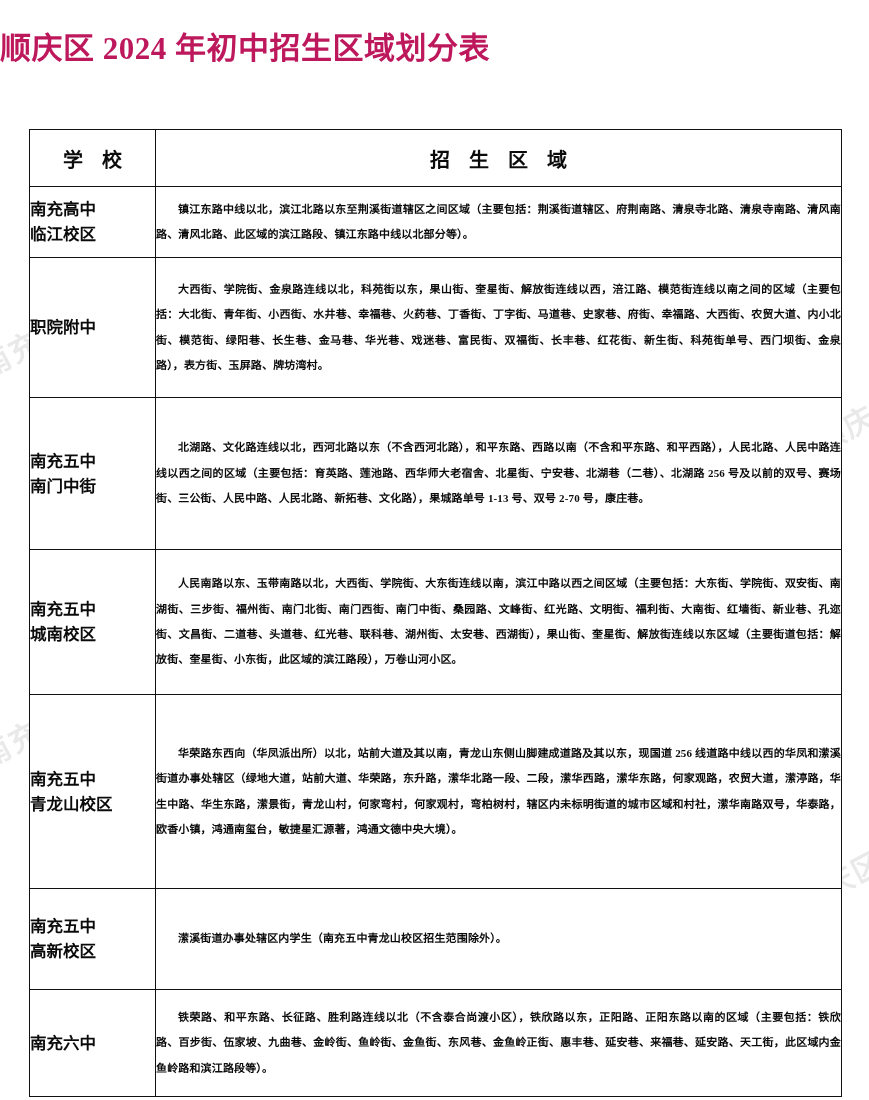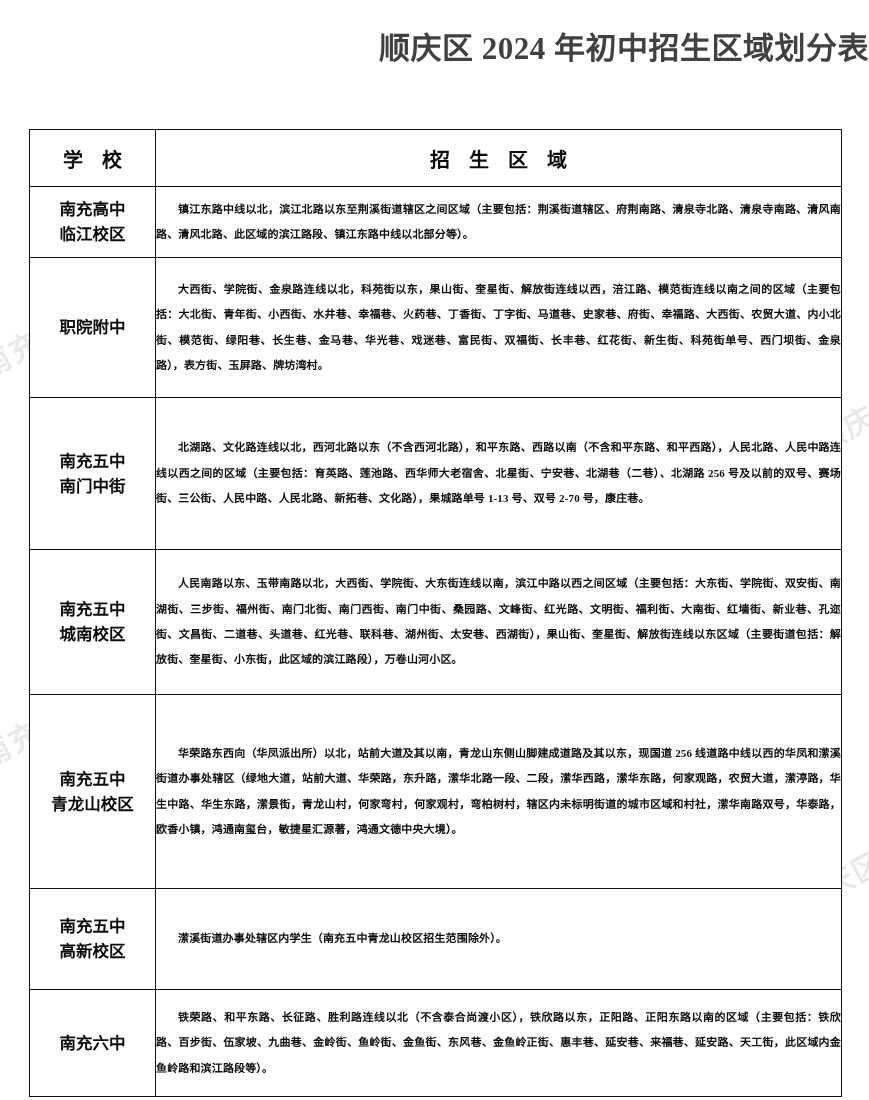--- a/index.html
+++ b/index.html
@@ -33,26 +33,26 @@
     white-space: nowrap;
     letter-spacing: 2px;
     font-weight: 700;
   }
 
   .page-title {
     position: absolute;
     top: 6px;
     left: 0;
     width: 869px;
-    text-align: right;
+    text-align: left;
     font-size: 31px;
     font-weight: 700;
     letter-spacing: 0.5px;
     line-height: 44px;
-    color: #404040;
+    color: #be185d;
     z-index: 10;
   }
 
   .table-wrap {
     position: absolute;
     left: 29px;
     top: 129px;
     width: 812px;
     z-index: 10;
   }
@@ -76,21 +76,20 @@
     height: 56px;
     font-size: 20px;
     font-weight: 700;
     letter-spacing: 7px;
     text-indent: 7px;
     text-align: center;
     color: #0b0b0b;
   }
 
   td.school-cell {
-    text-align: center;
     font-size: 16.5px;
     font-weight: 700;
     line-height: 25px;
     color: #0b0b0b;
     padding: 2px 2px;
   }
   td.school-cell .school-line { display: block; white-space: nowrap; }
 
   td.area-cell {
     font-size: 11px;

